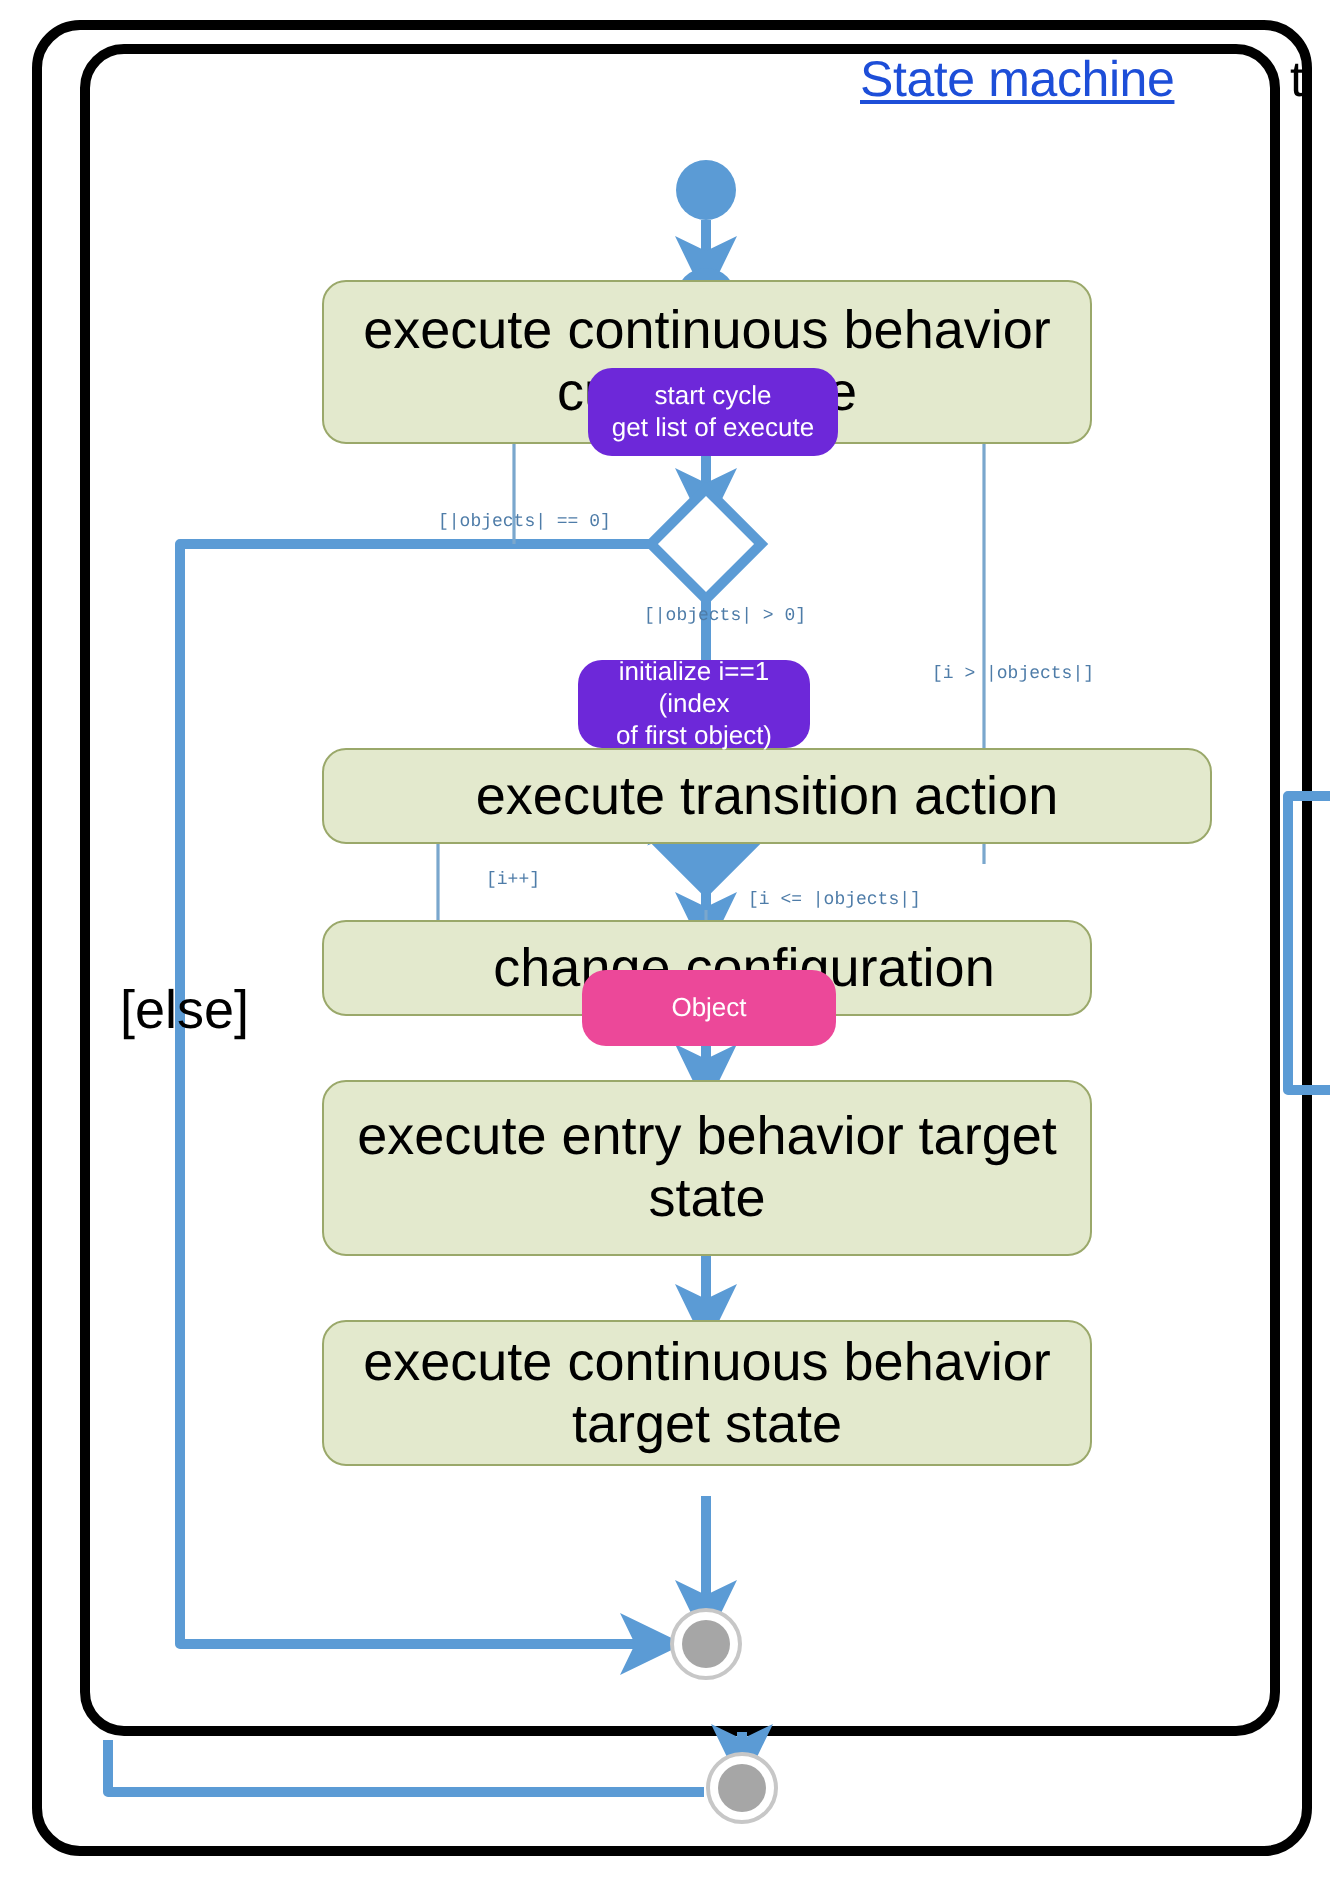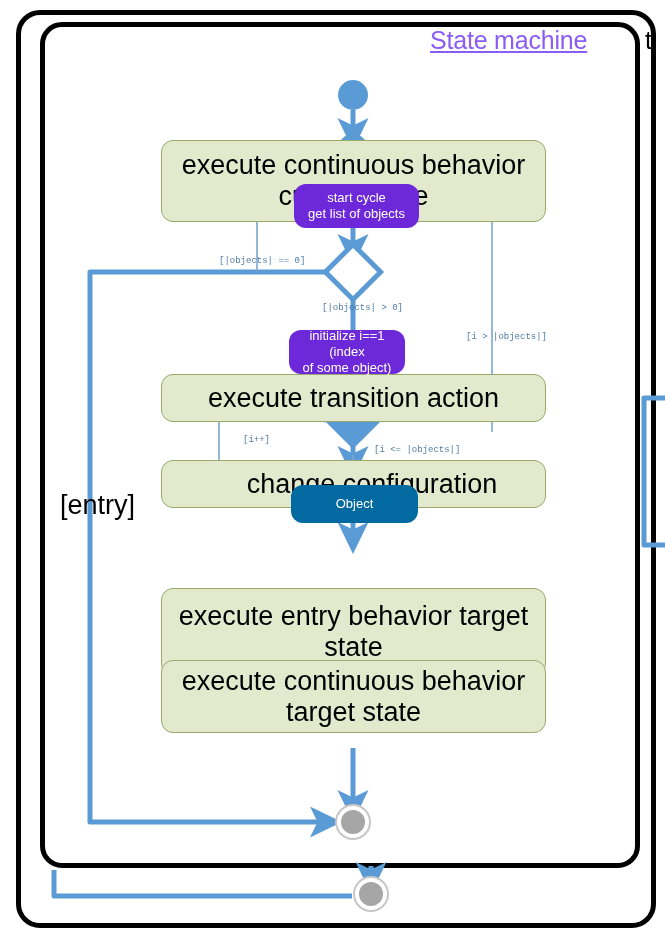--- a/index.html
+++ b/index.html
@@ -38,21 +38,21 @@
     border: 5px solid #000000;
     border-radius: 22px;
     box-sizing: border-box;
     background: transparent;
   }
   .frame-title {
     position: absolute;
     left: 430px;
     top: 26px;
     font-size: 25px;
-    color: #8b5cf6;
+    color: #1d4ed8;
     text-decoration: underline;
     white-space: nowrap;
     letter-spacing: -0.2px;
   }
   .frame-title-clip {
     position: absolute;
     left: 645px;
     top: 26px;
     font-size: 25px;
     color: #000000;
@@ -158,21 +158,21 @@
     display: flex;
     align-items: center;
     justify-content: center;
     text-align: center;
     color: #ffffff;
     font-size: 13px;
     line-height: 1.22;
     padding: 3px 8px;
   }
   .chip-green { background: #6d28d9; }
-  .chip-orange { background: #0369a1; }
+  .chip-orange { background: #ec4899; }
 
   
   .guard {
     position: absolute;
     font-size: 9px;
     color: #4e7ca8;
     white-space: nowrap;
     font-family: Liberation Mono, monospace;
   }
   .guard-big {
@@ -242,52 +242,52 @@
       <i></i>
     </div>
 
   <div class="diamond-solid" style="left:331px; top:396px;"></div>
 
   <div class="final-node" style="left:335px; top:804px;"></div>
   <div class="final-node" style="left:353px; top:876px;"></div>
 
   <div class="act" style="left:161px; top:140px; width:385px; height:82px;">execute continuous behavior current state</div>
 
-  <div class="act" style="left:161px; top:374px; width:385px; height:48px;">execute transition action</div>
+  <div class="act" style="left:161px; top:374px; width:445px; height:48px;">execute transition action</div>
 
   <div class="act" style="left:161px; top:460px; width:385px; height:48px;padding-left:45px;">change configuration</div>
 
-  <div class="act" style="left:161px; top:540px; width:385px; height:88px;margin-top:48px;">execute entry behavior target state</div>
+  <div class="act" style="left:161px; top:540px; width:385px; height:88px;">execute entry behavior target state</div>
 
   <div class="act" style="left:161px; top:660px; width:385px; height:73px;">execute continuous behavior target state</div>
 
   <div class="chip chip-green" style="left:294px; top:184px; width:125px; height:44px;">
     <div>
       <div>start cycle</div>
-      <div>get list of objects</div>
+      <div>get list of execute</div>
     </div>
   </div>
 
   <div class="chip chip-green" style="left:289px; top:330px; width:116px; height:44px;">
     <div>
       <div>initialize i==1 (index</div>
-      <div>of some object)</div>
+      <div>of first object)</div>
     </div>
   </div>
 
   <div class="chip chip-orange" style="left:291px; top:485px; width:127px; height:38px;">
     <div>Object</div>
   </div>
 
   <div class="guard" style="left:219px; top:256px;">[|objects| == 0]</div>
 
   <div class="guard" style="left:322px; top:303px;">[|objects| &gt; 0]</div>
 
   <div class="guard" style="left:466px; top:332px;">[i &gt; |objects|]</div>
 
   <div class="guard" style="left:243px; top:435px;">[i++]</div>
 
   <div class="guard" style="left:330px; top:445px;padding-left:44px;">[i &lt;= |objects|]</div>
 
 
-  <div class="guard-big" style="left:60px; top:490px;">[entry]</div>
+  <div class="guard-big" style="left:60px; top:490px;">[else]</div>
 
 </div>
 
 </body></html>

